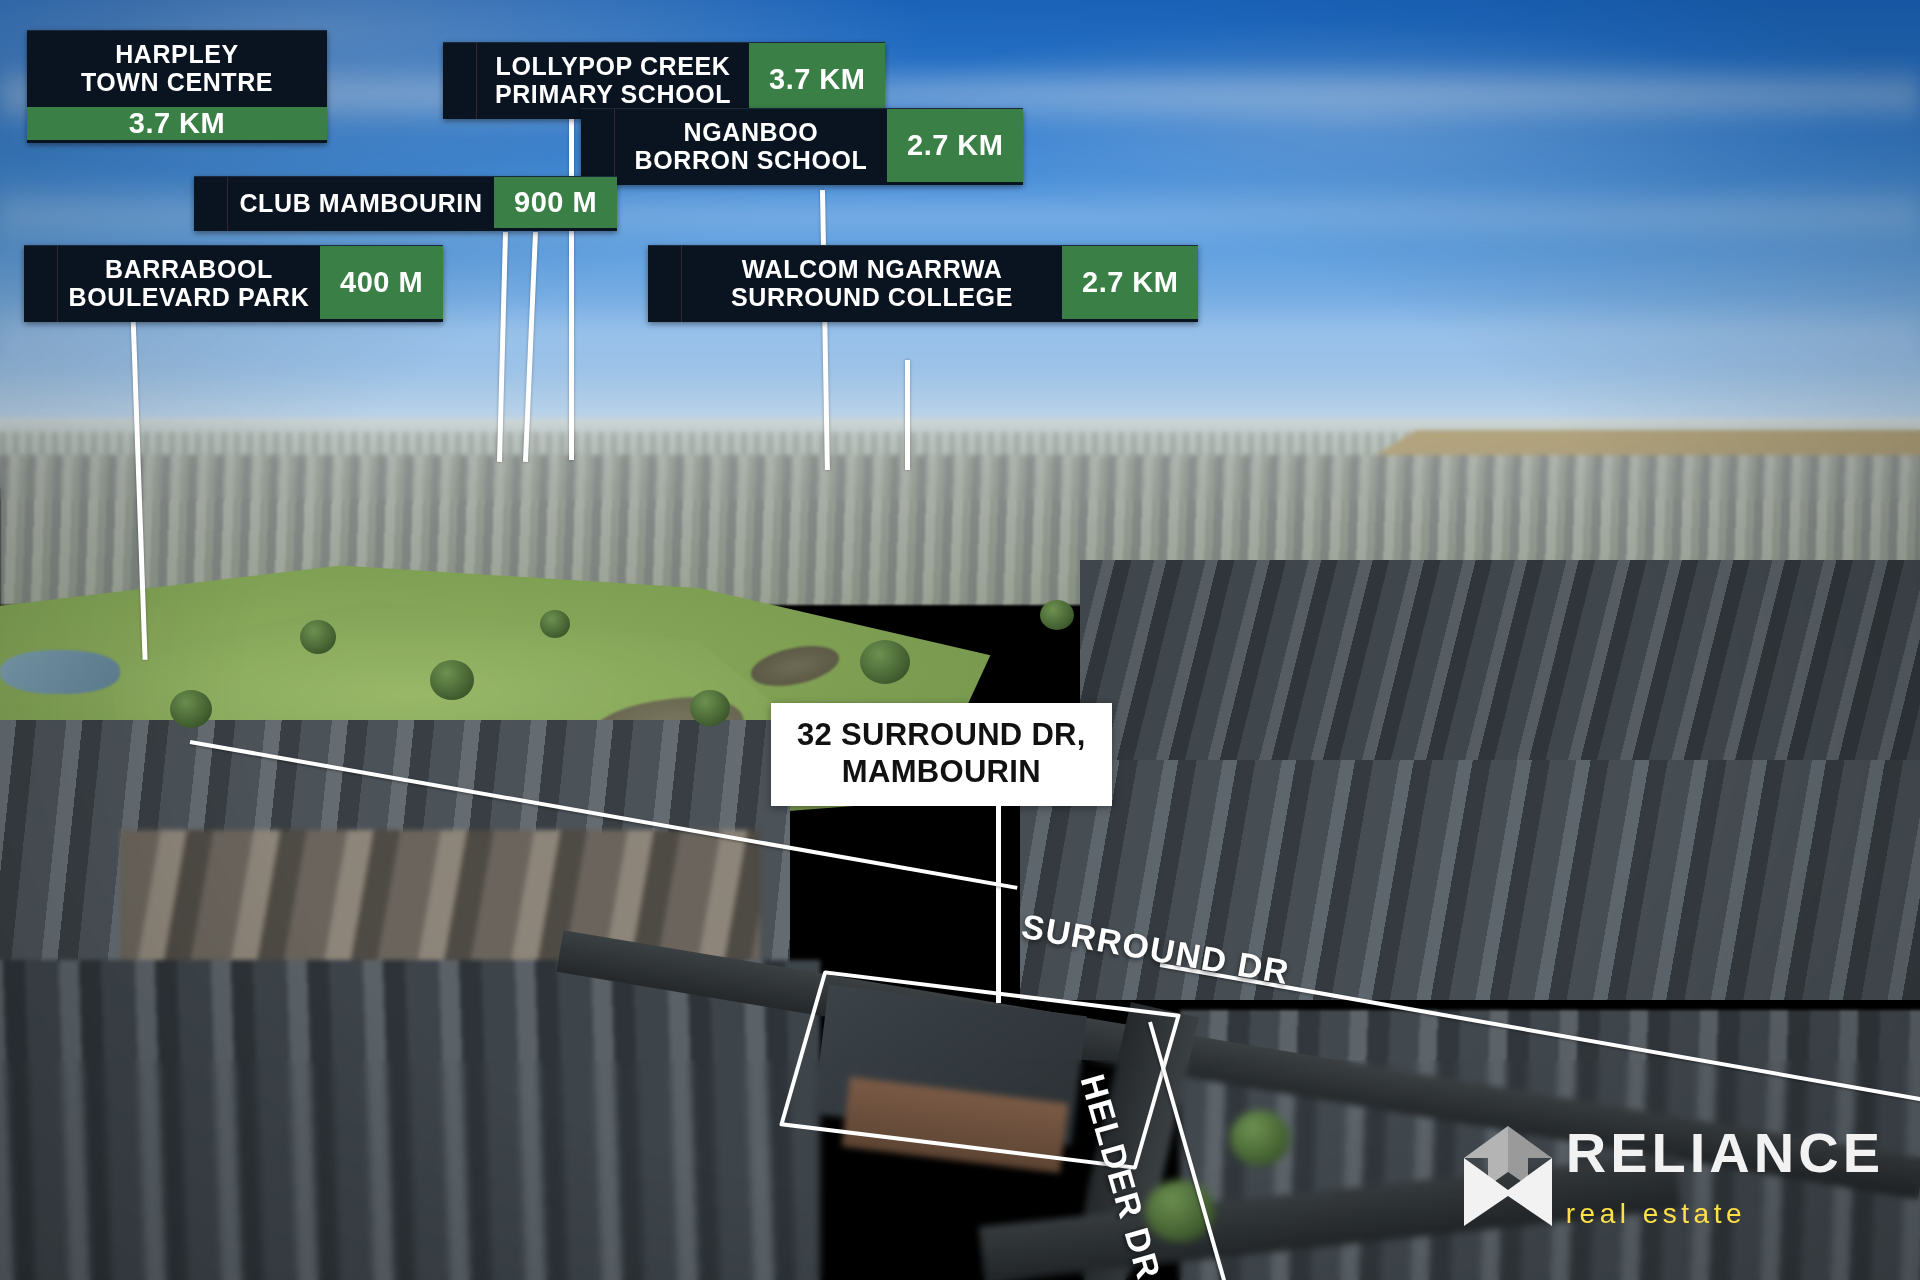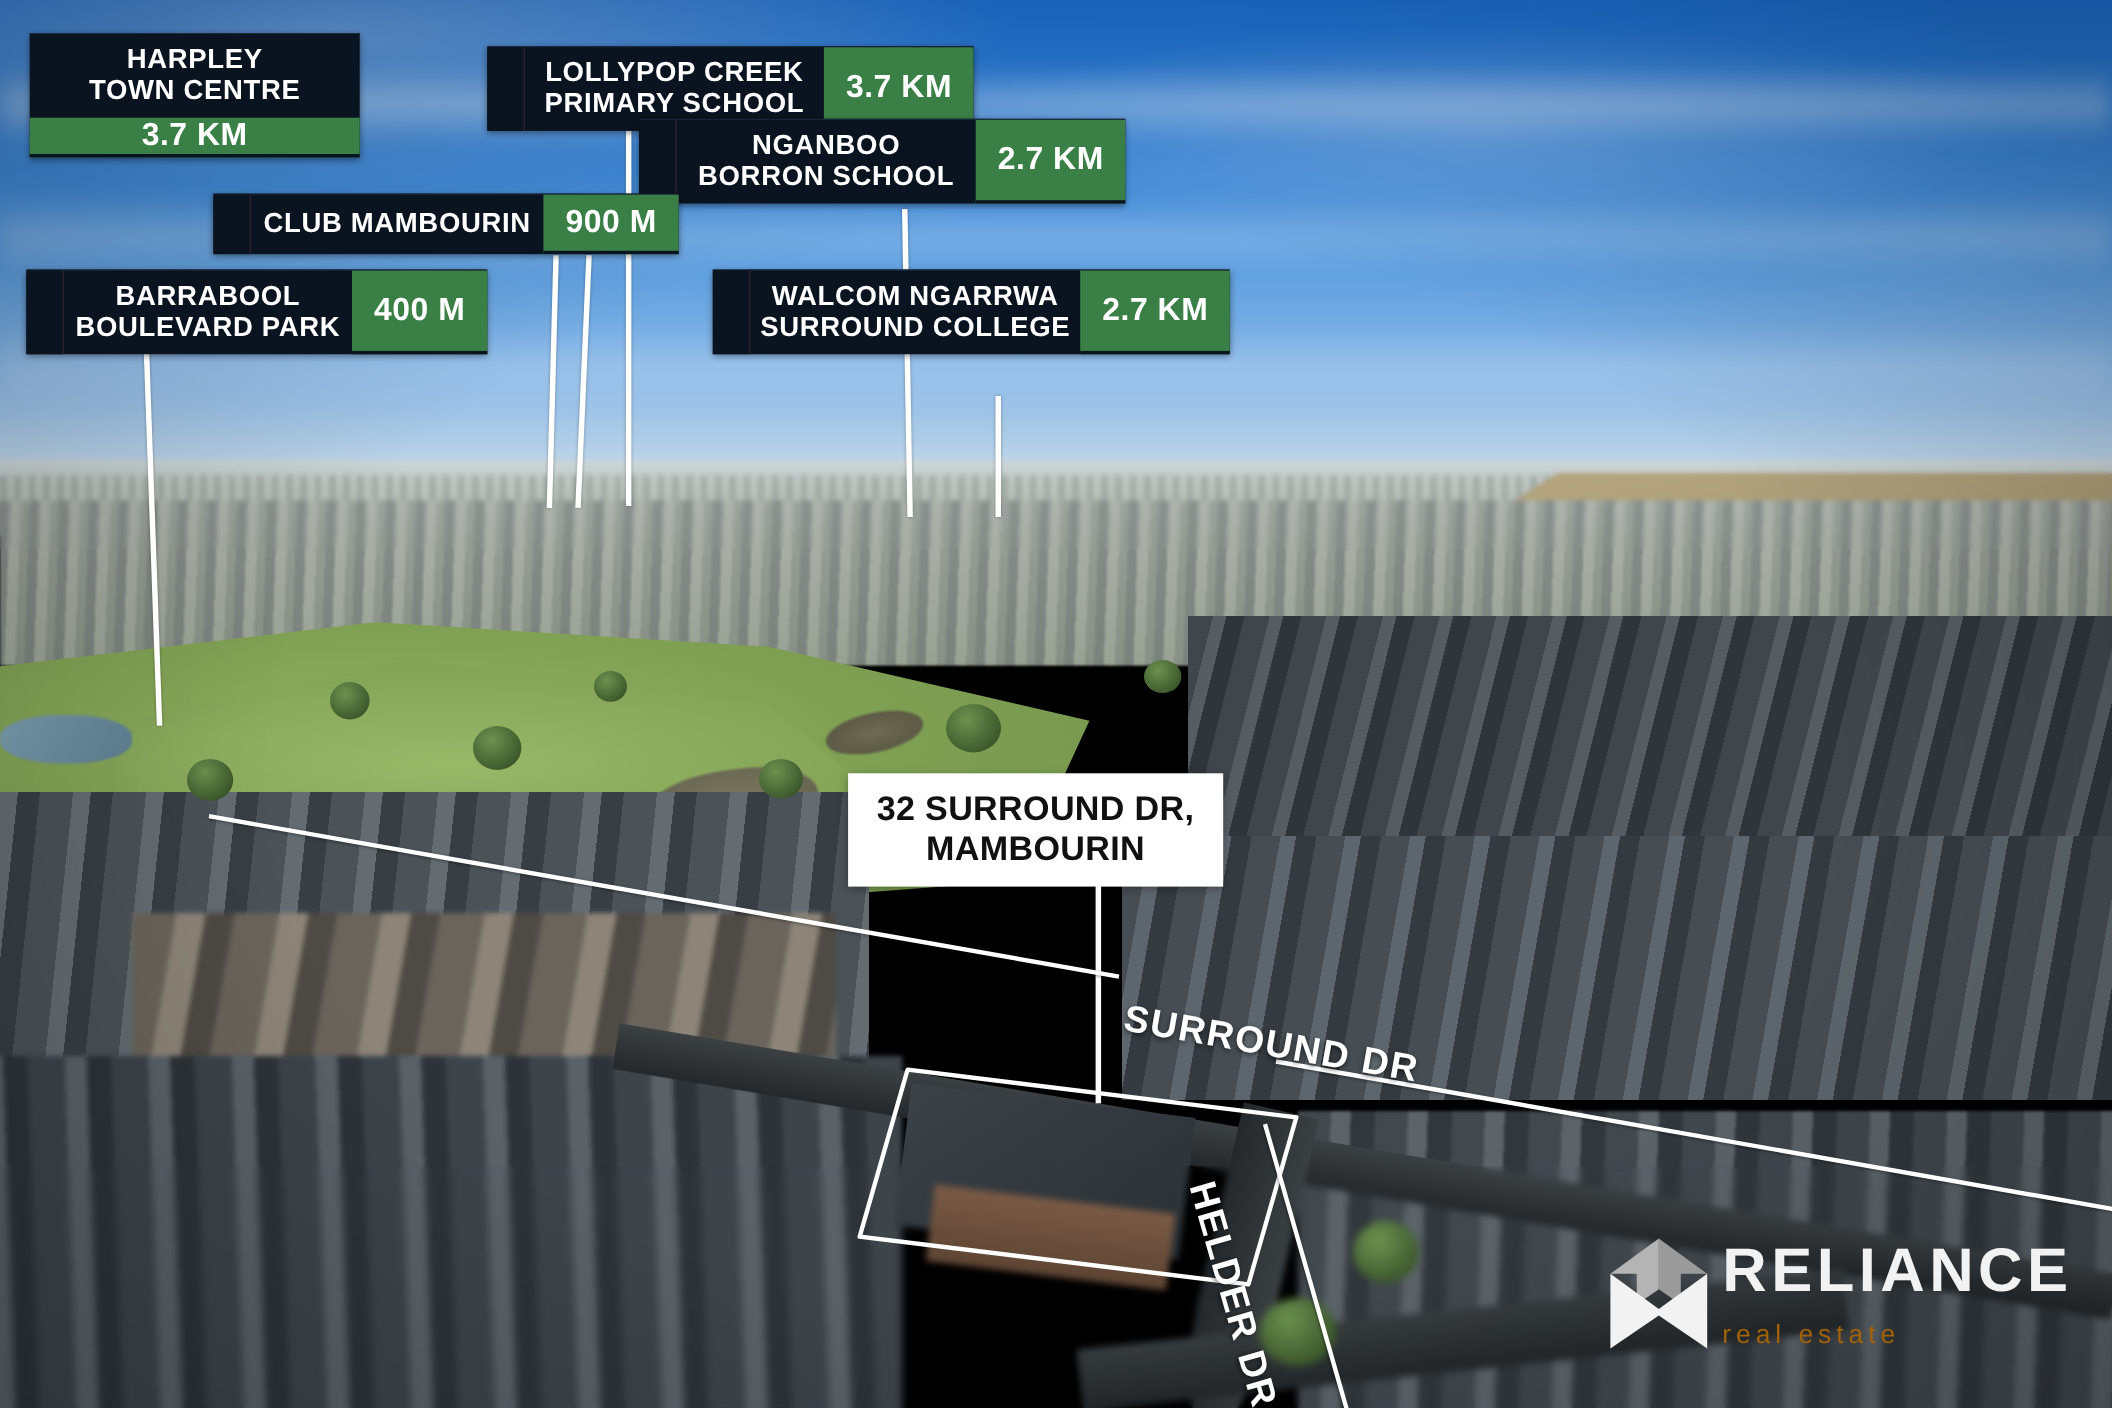--- a/index.html
+++ b/index.html
@@ -219,21 +219,21 @@
   .rd-line {
     position:absolute; background:#ffffff; height:4px;
     box-shadow:0 1px 3px rgba(0,0,0,.4);
   }
 
   
   .logo { position:absolute; right:36px; bottom:52px; display:flex; align-items:center; gap:12px; }
   .logo-mark { width:92px; height:104px; position:relative; }
   .logo-text { display:flex; flex-direction:column; align-items:flex-start; }
   .logo-title { color:#f2f2f2; font-size:56px; font-weight:bold; letter-spacing:4px; line-height:1; }
-  .logo-sub { color:#a16207; font-size:24px; letter-spacing:4.5px; margin-top:19px; line-height:1; }
+  .logo-sub { color:#fde047; font-size:28px; letter-spacing:4.5px; margin-top:19px; line-height:1; }
 </style>
 </head>
 <body>
 
 <div id="stage">
 
   <div class="photo">
     <div class="sky"></div>
     <div class="cloudband" style="top:60px;"></div>
     <div class="cloudband" style="top:180px;opacity:.6;"></div>
@@ -329,21 +329,21 @@
 
   <div class="badge" style="left:24px;top:245px;">
     <div class="tick"></div>
     <div class="bname" style="width:262px;">
       <span>BARRABOOL</span>
       <span>BOULEVARD PARK</span>
     </div>
     <div class="bdist">400 M</div>
   </div>
 
-  <div class="badge" style="left:648px;top:245px;">
+  <div class="badge" style="left:648px;top:245px;gap:40px;">
     <div class="tick"></div>
     <div class="bname" style="width:300px;">
       <span>WALCOM NGARRWA</span>
       <span>SURROUND COLLEGE</span>
     </div>
     <div class="bdist">2.7 KM</div>
   </div>
 
   <div class="prop-label" style="left:771px;top:703px;">
     <div>32 SURROUND DR,</div>

